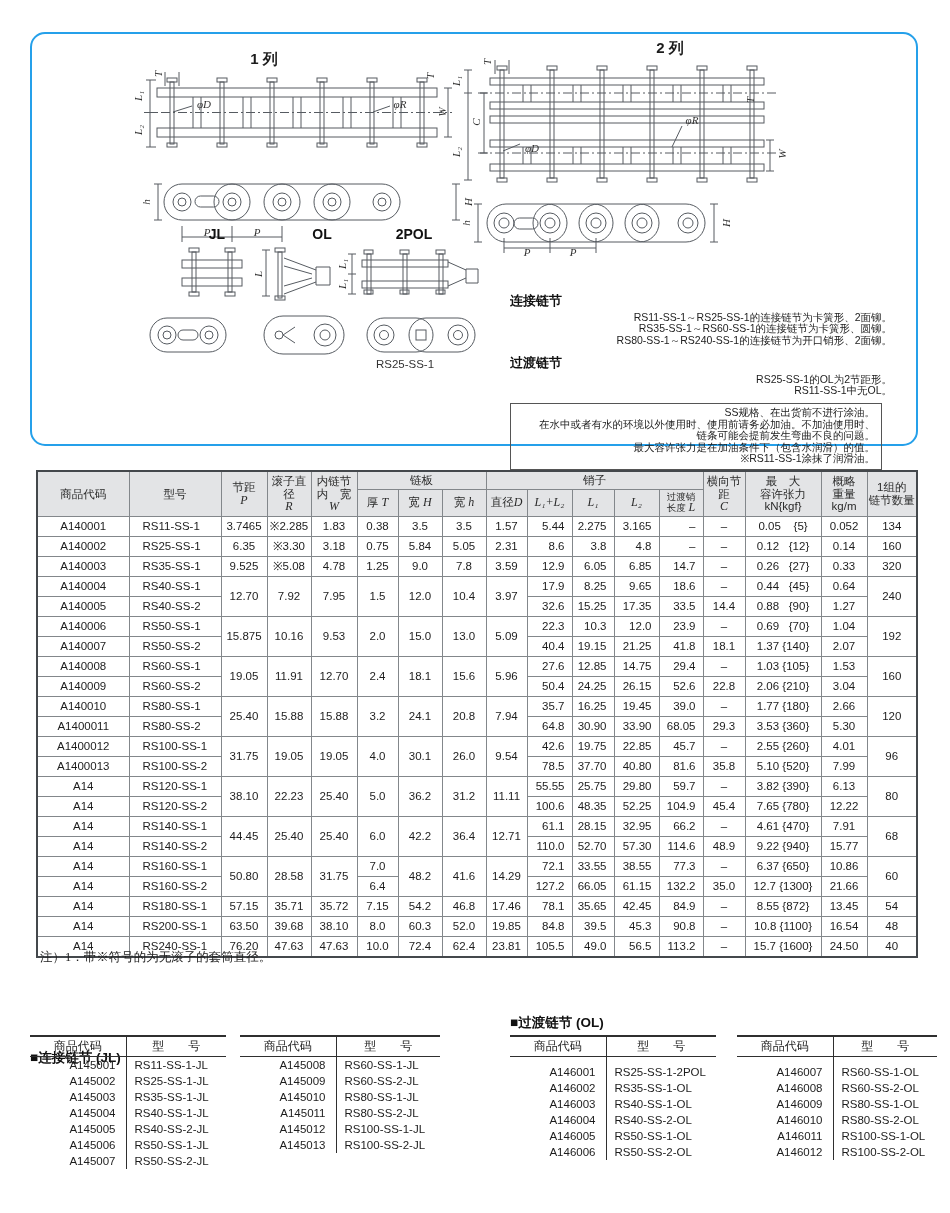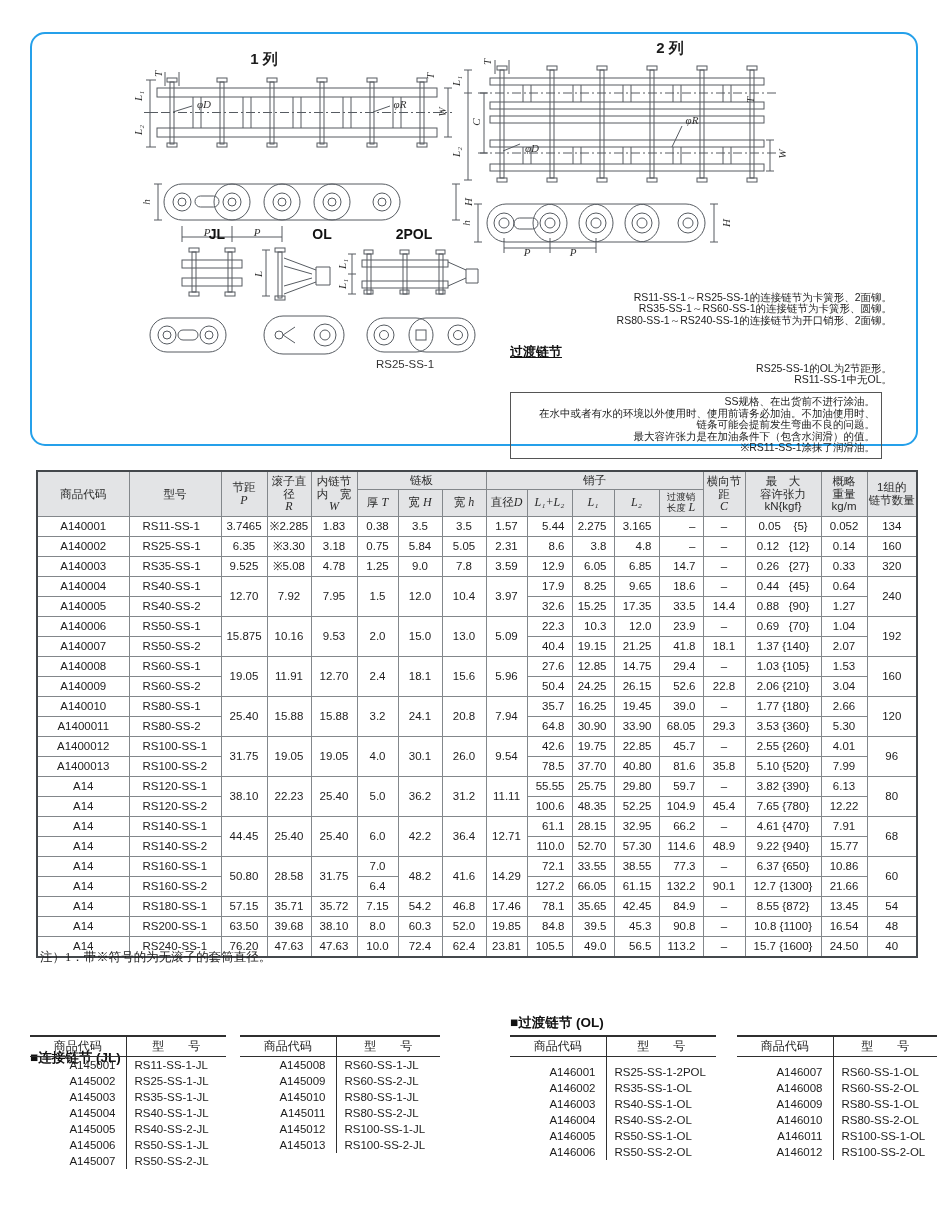--- a/index.html
+++ b/index.html
@@ -12,21 +12,21 @@
   .collabel{position:absolute;transform:translate(-50%,-50%);font-weight:bold;
             font-size:15px;color:#1c1c1c;white-space:nowrap;}
   .dim{position:absolute;transform:translate(-50%,-50%);font-family:"Liberation Serif",serif;
        font-style:italic;font-size:11px;color:#333;white-space:nowrap;}
   .rot{transform:translate(-50%,-50%) rotate(-90deg);}
   .linklabel{position:absolute;transform:translate(-50%,-50%);font-weight:bold;
              font-size:14px;color:#111;white-space:nowrap;}
   .caption{position:absolute;transform:translate(-50%,-50%);font-size:11.5px;color:#333;white-space:nowrap;}
   .tblock{position:absolute;left:478px;top:258px;width:382px;}
   .tblock h4{margin:0 0 2px 0;font-size:13px;color:#111;}
-  .tblock h4.second{margin-top:17px;text-decoration:underline;}
+  .tblock h4.second{margin-top:8px;}
   .tblock p{margin:0;font-size:10.5px;line-height:11.3px;color:#222;text-align:right;}
   .notebox{margin-top:7px;border:1px solid #555;padding:3px 6px 4px 6px;width:358px;}
   .notebox p{font-size:10.5px;line-height:11.4px;}
   
   .spec{position:absolute;left:36px;top:470px;width:878px;border-collapse:collapse;
         table-layout:fixed;font-size:11.5px;color:#1c1c1c;border:2px solid #44484c;}
   .spec th,.spec td{border:1px solid #83878b;}
   .spec thead th{background:#e3e4e6;font-weight:normal;font-size:11.5px;color:#2a2a2a;
                  line-height:12.5px;padding:2px 0;text-align:center;}
   .spec thead .sym{font-style:italic;font-family:"Liberation Serif",serif;font-size:12px;}
@@ -317,20 +317,21 @@
     <span class="dim" style="left:500px;top:114px;">φD</span>
     <span class="dim" style="left:660px;top:86px;">φR</span>
     <span class="dim rot" style="left:718px;top:66px;">T</span>
     <span class="dim rot" style="left:750px;top:120px;">W</span>
     <span class="dim rot" style="left:434px;top:189px;">h</span>
     <span class="dim rot" style="left:694px;top:189px;">H</span>
     <span class="dim" style="left:495px;top:218px;">P</span>
     <span class="dim" style="left:541px;top:218px;">P</span>
 
     <div class="tblock">
+      <h4>连接链节</h4>
       <p>RS11-SS-1～RS25-SS-1的连接链节为卡簧形、2面铆。</p>
       <p>RS35-SS-1～RS60-SS-1的连接链节为卡簧形、圆铆。</p>
       <p>RS80-SS-1～RS240-SS-1的连接链节为开口销形、2面铆。</p>
       <h4 class="second">过渡链节</h4>
       <p>RS25-SS-1的OL为2节距形。</p>
       <p>RS11-SS-1中无OL。</p>
       <div class="notebox">
         <p>SS规格、在出货前不进行涂油。</p>
         <p>在水中或者有水的环境以外使用时、使用前请务必加油。不加油使用时、</p>
         <p>链条可能会提前发生弯曲不良的问题。</p>
@@ -700,21 +701,21 @@
           <td rowspan="2">60</td>
         </tr>
         <tr>
           <td>A14</td>
           <td class="tl">RS160-SS-2</td>
           <td>6.4</td>
           <td class="tr">127.2</td>
           <td class="tr">66.05</td>
           <td class="tr">61.15</td>
           <td class="tr">132.2</td>
-          <td>90.1</td>
+          <td>35.0</td>
           <td class="kn">12.7 {1300}</td>
           <td>21.66</td>
         </tr>
         <tr>
           <td>A14</td>
           <td class="tl">RS180-SS-1</td>
           <td>57.15</td>
           <td>35.71</td>
           <td>35.72</td>
           <td>7.15</td>

